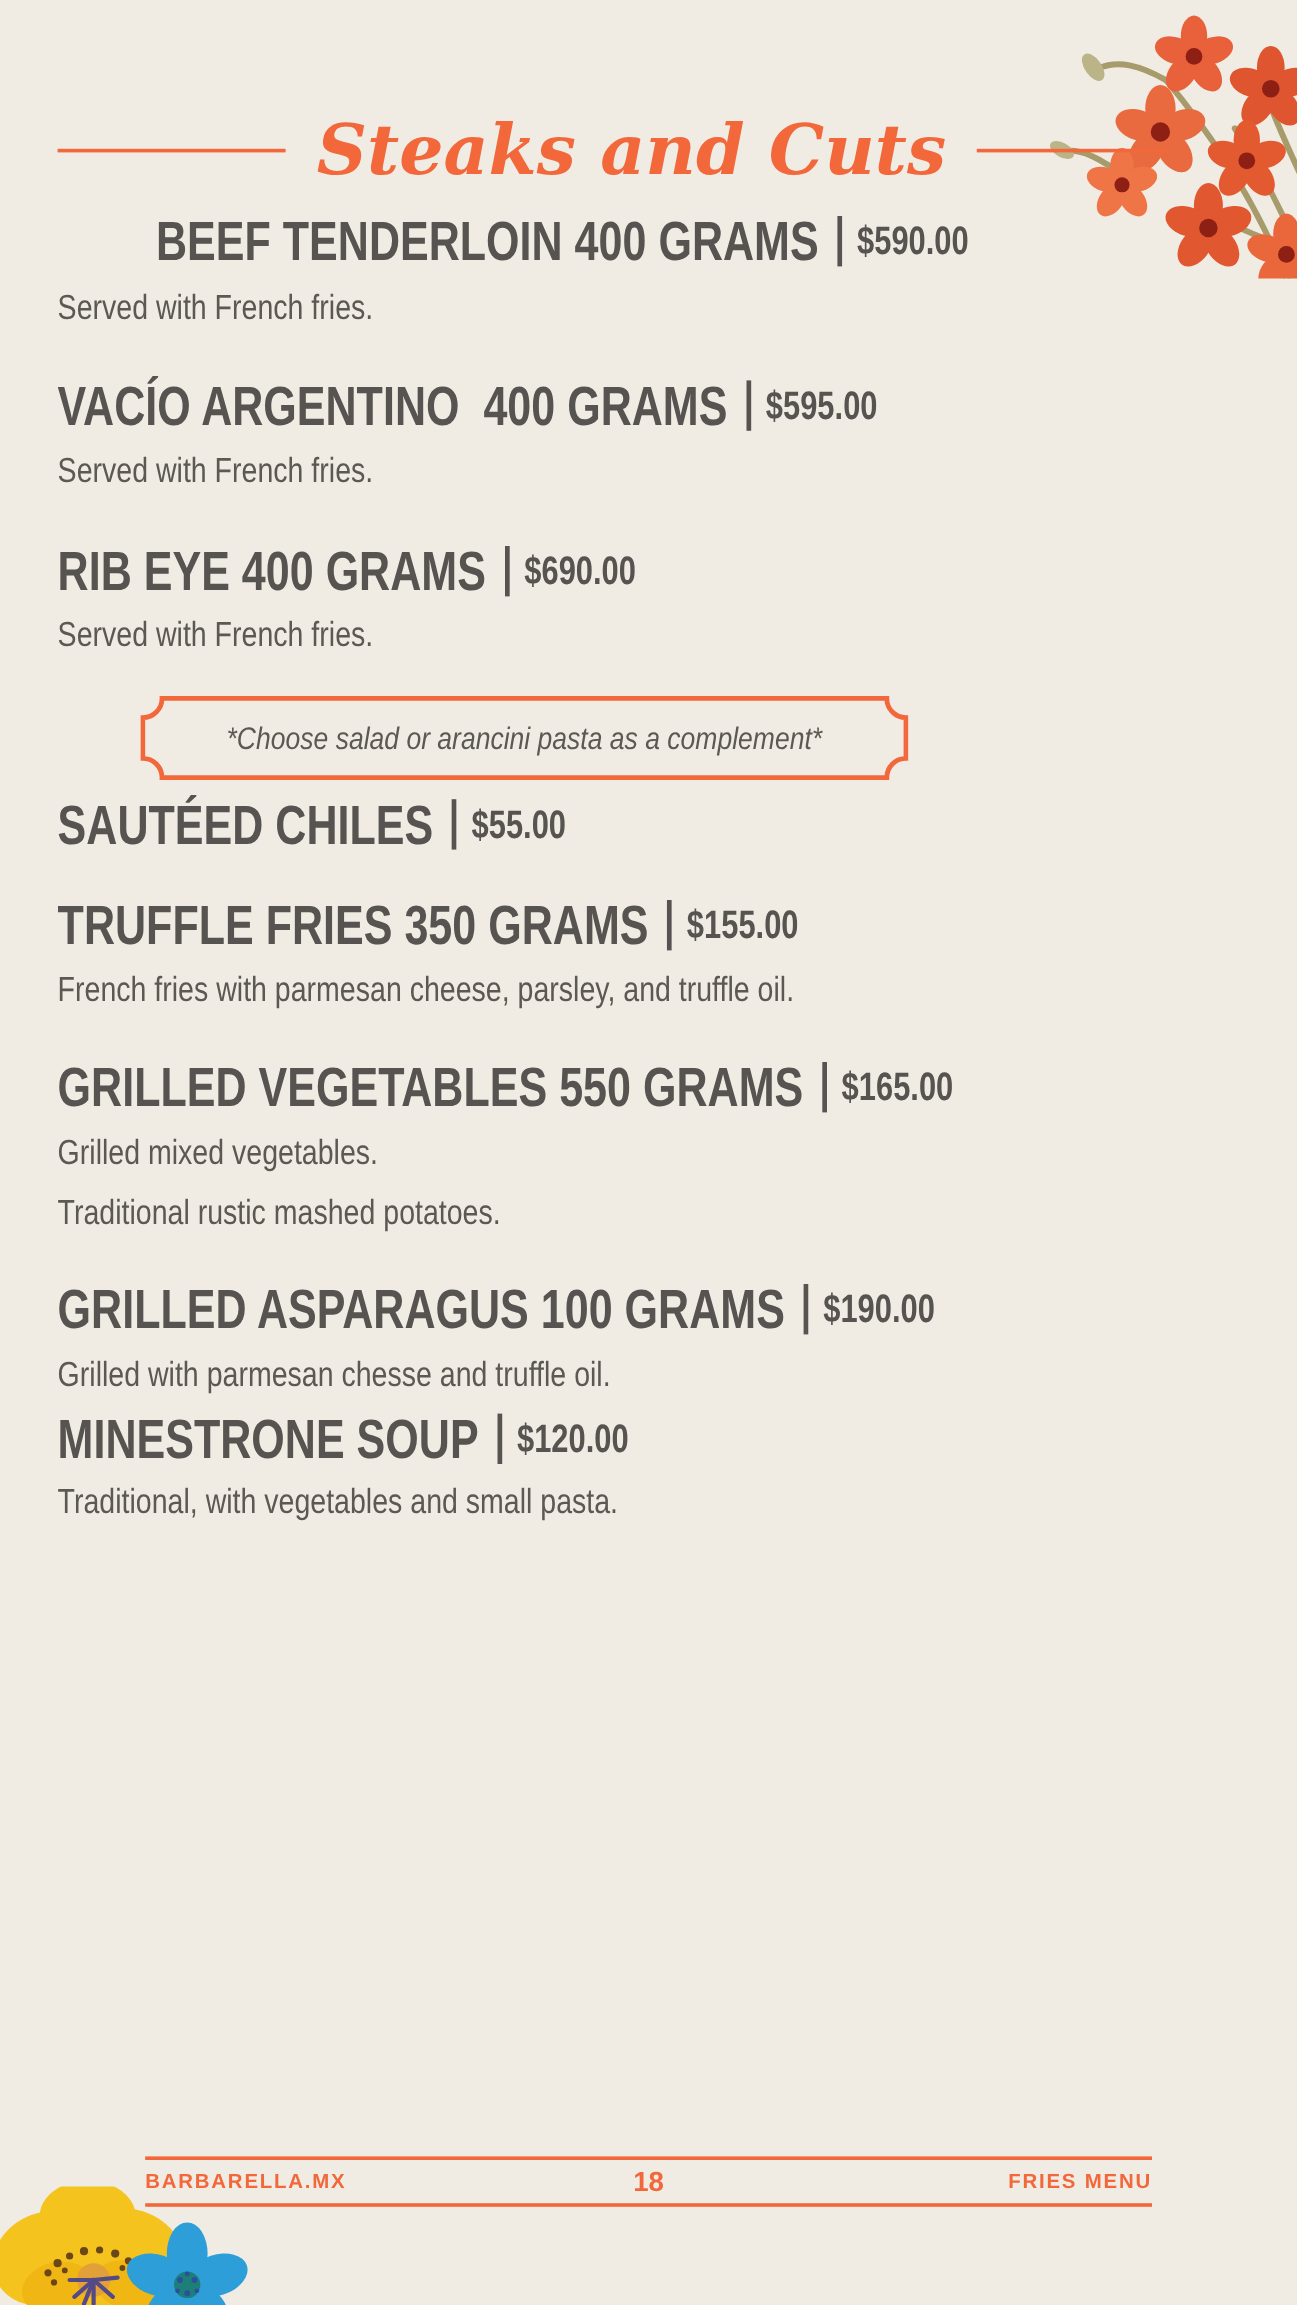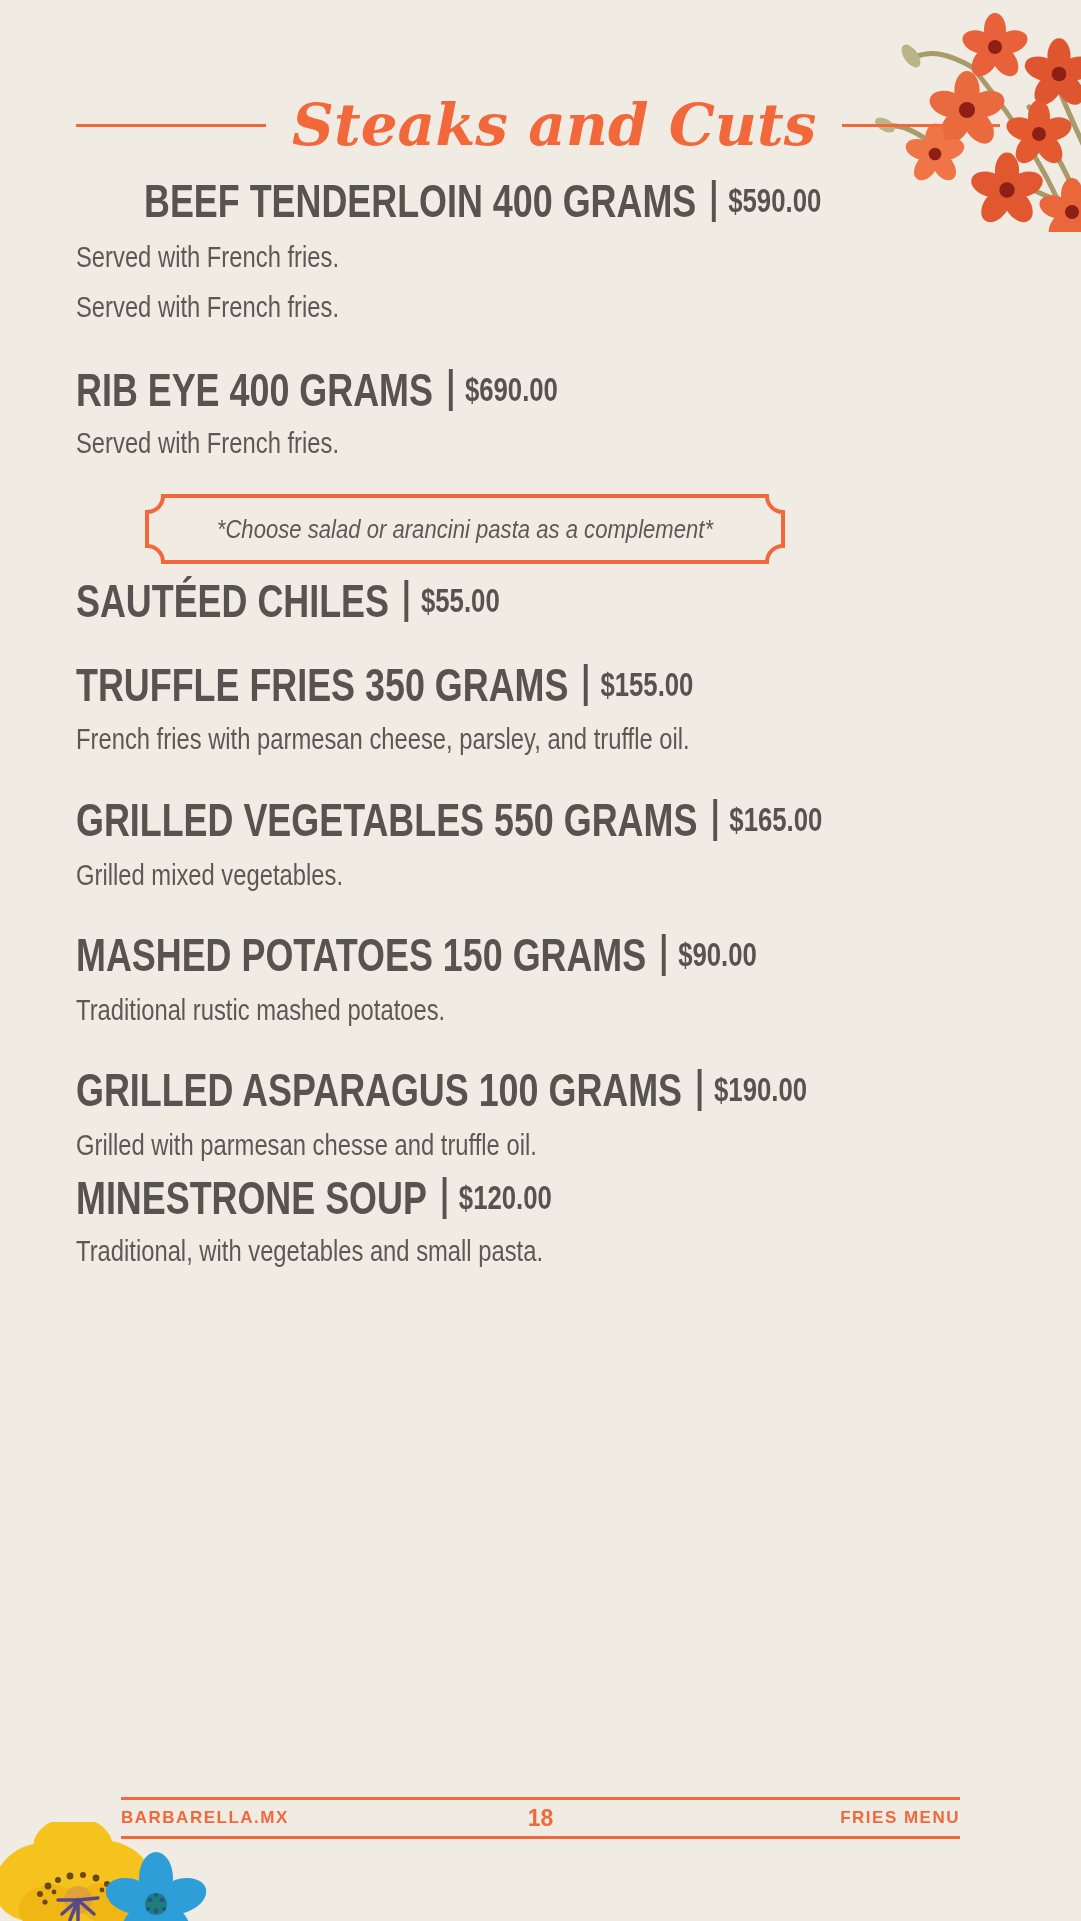--- a/index.html
+++ b/index.html
@@ -10,21 +10,21 @@
   }
   html,body{margin:0;padding:0;background:#d8d4cc;}
   .page{
     position:relative;
     width:1081px;height:1921px;
     background:var(--bg);
     overflow:hidden;
     font-family:"Liberation Sans",sans-serif;
     margin:0 auto;
   }
-  .content{position:absolute;top:0;left:0;width:1081px;padding-left:76px;box-sizing:border-box;}
+  .content{position:absolute;top:0;left:0;width:1081px;padding-left:48px;box-sizing:border-box;}
 
   
   .section-heading{display:flex;align-items:center;width:924px;height:100px;}
   .rule{height:3px;background:var(--accent);}
   .rule-left{width:190px;}
   .rule-right{flex:1;}
   .script-title{
     margin:0 26px;
     font-family:"DejaVu Serif",serif;
     font-style:italic;font-weight:700;
@@ -190,20 +190,23 @@
     </div>
 
     <div class="menu-item">
       <h3 class="item-title" style="margin-top:4px;text-align:center;">
         <span class="condense"><span class="item-name">BEEF TENDERLOIN 400 GRAMS</span><span class="sep"></span><span class="item-price">$590.00</span></span>
       </h3>
       <p class="item-desc" style="margin-top:17px;"><span class="condense-desc">Served with French fries.</span></p>
     </div>
 
     <div class="menu-item">
+      <h3 class="item-title" style="margin-top:42px;">
+        <span class="condense"><span class="item-name">VACÍO ARGENTINO  400 GRAMS</span><span class="sep"></span><span class="item-price">$595.00</span></span>
+      </h3>
       <p class="item-desc" style="margin-top:16px;"><span class="condense-desc">Served with French fries.</span></p>
     </div>
 
     <div class="menu-item">
       <h3 class="item-title" style="margin-top:44px;">
         <span class="condense"><span class="item-name">RIB EYE 400 GRAMS</span><span class="sep"></span><span class="item-price">$690.00</span></span>
       </h3>
       <p class="item-desc" style="margin-top:14px;"><span class="condense-desc">Served with French fries.</span></p>
     </div>
 
@@ -229,23 +232,20 @@
     </div>
 
     <div class="menu-item">
       <h3 class="item-title" style="margin-top:42px;">
         <span class="condense"><span class="item-name">GRILLED VEGETABLES 550 GRAMS</span><span class="sep"></span><span class="item-price">$165.00</span></span>
       </h3>
       <p class="item-desc" style="margin-top:16px;"><span class="condense-desc">Grilled mixed vegetables.</span></p>
     </div>
 
     <div class="menu-item">
-      <h3 class="item-title" style="margin-top:41px;">
-        <span class="condense"><span class="item-name">MASHED POTATOES 150 GRAMS</span><span class="sep"></span><span class="item-price">$90.00</span></span>
-      </h3>
       <p class="item-desc" style="margin-top:16px;"><span class="condense-desc">Traditional rustic mashed potatoes.</span></p>
     </div>
 
     <div class="menu-item">
       <h3 class="item-title" style="margin-top:41px;">
         <span class="condense"><span class="item-name">GRILLED ASPARAGUS 100 GRAMS</span><span class="sep"></span><span class="item-price">$190.00</span></span>
       </h3>
       <p class="item-desc" style="margin-top:16px;"><span class="condense-desc">Grilled with parmesan chesse and truffle oil.</span></p>
     </div>
 

